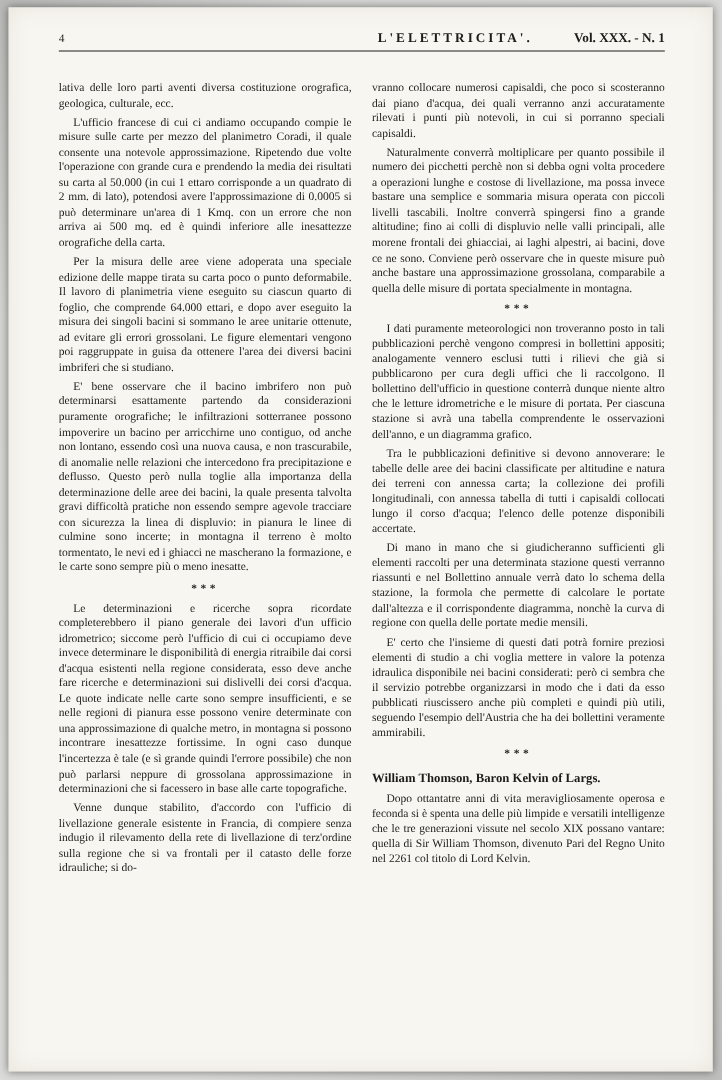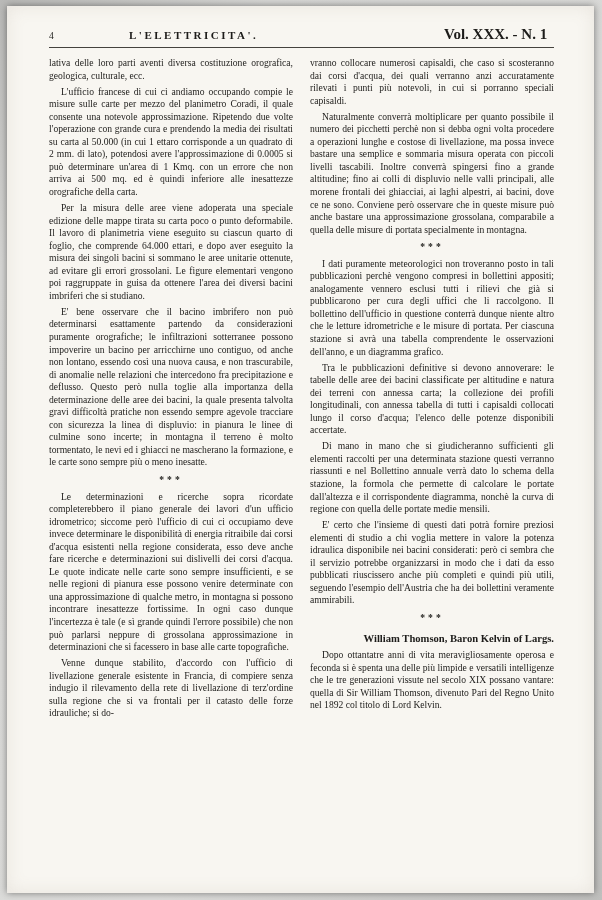--- a/index.html
+++ b/index.html
@@ -35,62 +35,63 @@
     justify-content: space-between;
     font-size: 10px;
     margin-bottom: 4px;
   }
   .page-num {
     width: 80px;
     font-size: 9.5px;
   }
   .journal-title {
     flex: 1;
-    text-align: left;
+    text-align: right;
     font-weight: bold;
     font-size: 11px;
     letter-spacing: 2.5px;
   }
   .volume {
     width: 110px;
-    text-align: left;
+    text-align: right;
     font-weight: bold;
-    font-size: 15px;
+    font-size: 11px;
   }
   .header-rule {
     border: none;
     border-top: 1px solid #44423e;
     margin: 0 0 9px 0;
   }
   .columns {
     display: flex;
     gap: 17px;
   }
   .col {
     flex: 1;
     font-size: 9.6px;
     line-height: 12.55px;
     text-align: justify;
     overflow: hidden;
+    margin-top: 16px;
   }
   .col p { margin: 0 0 3.5px 0; }
   .paragraph { text-indent: 12px; }
   .continuation { text-indent: 0; }
   .separator {
     text-align: center;
     text-indent: 0;
     letter-spacing: 3px;
     font-weight: bold;
     margin: 5px 0 4px 0 !important;
   }
   .heading {
     font-size: 10.6px;
     font-weight: bold;
     margin: 7px 0 4.5px 0;
-    text-align: right;
+    text-align: left;
     line-height: 13px;
   }
 </style>
 </head>
 <body>
 
 <div class="scan-frame">
   <div class="page">
     <div class="page-header">
       <span class="page-num">4</span>
@@ -102,26 +103,26 @@
       <div class="col" id="col-left">
           <p class="continuation">lativa delle loro parti aventi diversa costituzione orografica, geologica, culturale, ecc.</p>
           <p class="paragraph">L'ufficio francese di cui ci andiamo occupando compie le misure sulle carte per mezzo del planimetro Coradi, il quale consente una notevole approssimazione. Ripetendo due volte l'operazione con grande cura e prendendo la media dei risultati su carta al 50.000 (in cui 1 ettaro corrisponde a un quadrato di 2 mm. di lato), potendosi avere l'approssimazione di 0.0005 si può determinare un'area di 1 Kmq. con un errore che non arriva ai 500 mq. ed è quindi inferiore alle inesattezze orografiche della carta.</p>
           <p class="paragraph">Per la misura delle aree viene adoperata una speciale edizione delle mappe tirata su carta poco o punto deformabile. Il lavoro di planimetria viene eseguito su ciascun quarto di foglio, che comprende 64.000 ettari, e dopo aver eseguito la misura dei singoli bacini si sommano le aree unitarie ottenute, ad evitare gli errori grossolani. Le figure elementari vengono poi raggruppate in guisa da ottenere l'area dei diversi bacini imbriferi che si studiano.</p>
           <p class="paragraph">E' bene osservare che il bacino imbrifero non può determinarsi esattamente partendo da considerazioni puramente orografiche; le infiltrazioni sotterranee possono impoverire un bacino per arricchirne uno contiguo, od anche non lontano, essendo così una nuova causa, e non trascurabile, di anomalie nelle relazioni che intercedono fra precipitazione e deflusso. Questo però nulla toglie alla importanza della determinazione delle aree dei bacini, la quale presenta talvolta gravi difficoltà pratiche non essendo sempre agevole tracciare con sicurezza la linea di displuvio: in pianura le linee di culmine sono incerte; in montagna il terreno è molto tormentato, le nevi ed i ghiacci ne mascherano la formazione, e le carte sono sempre più o meno inesatte.</p>
           <p class="separator">***</p>
           <p class="paragraph">Le determinazioni e ricerche sopra ricordate completerebbero il piano generale dei lavori d'un ufficio idrometrico; siccome però l'ufficio di cui ci occupiamo deve invece determinare le disponibilità di energia ritraibile dai corsi d'acqua esistenti nella regione considerata, esso deve anche fare ricerche e determinazioni sui dislivelli dei corsi d'acqua. Le quote indicate nelle carte sono sempre insufficienti, e se nelle regioni di pianura esse possono venire determinate con una approssimazione di qualche metro, in montagna si possono incontrare inesattezze fortissime. In ogni caso dunque l'incertezza è tale (e sì grande quindi l'errore possibile) che non può parlarsi neppure di grossolana approssimazione in determinazioni che si facessero in base alle carte topografiche.</p>
           <p class="paragraph">Venne dunque stabilito, d'accordo con l'ufficio di livellazione generale esistente in Francia, di compiere senza indugio il rilevamento della rete di livellazione di terz'ordine sulla regione che si va frontali per il catasto delle forze idrauliche; si do-</p>
         </div>
       <div class="col" id="col-right">
-          <p class="continuation">vranno collocare numerosi capisaldi, che caso si scosteranno dai corsi d'acqua, dei quali verranno anzi accuratamente rilevati i punti più notevoli, in cui si porranno speciali capisaldi.</p>
+          <p class="continuation">vranno collocare numerosi capisaldi, che poco si scosteranno dai piano d'acqua, dei quali verranno anzi accuratamente rilevati i punti più notevoli, in cui si porranno speciali capisaldi.</p>
           <p class="paragraph">Naturalmente converrà moltiplicare per quanto possibile il numero dei picchetti perchè non si debba ogni volta procedere a operazioni lunghe e costose di livellazione, ma possa invece bastare una semplice e sommaria misura operata con piccoli livelli tascabili. Inoltre converrà spingersi fino a grande altitudine; fino ai colli di displuvio nelle valli principali, alle morene frontali dei ghiacciai, ai laghi alpestri, ai bacini, dove ce ne sono. Conviene però osservare che in queste misure può anche bastare una approssimazione grossolana, comparabile a quella delle misure di portata specialmente in montagna.</p>
           <p class="separator">***</p>
           <p class="paragraph">I dati puramente meteorologici non troveranno posto in tali pubblicazioni perchè vengono compresi in bollettini appositi; analogamente vennero esclusi tutti i rilievi che già si pubblicarono per cura degli uffici che li raccolgono. Il bollettino dell'ufficio in questione conterrà dunque niente altro che le letture idrometriche e le misure di portata. Per ciascuna stazione si avrà una tabella comprendente le osservazioni dell'anno, e un diagramma grafico.</p>
           <p class="paragraph">Tra le pubblicazioni definitive si devono annoverare: le tabelle delle aree dei bacini classificate per altitudine e natura dei terreni con annessa carta; la collezione dei profili longitudinali, con annessa tabella di tutti i capisaldi collocati lungo il corso d'acqua; l'elenco delle potenze disponibili accertate.</p>
           <p class="paragraph">Di mano in mano che si giudicheranno sufficienti gli elementi raccolti per una determinata stazione questi verranno riassunti e nel Bollettino annuale verrà dato lo schema della stazione, la formola che permette di calcolare le portate dall'altezza e il corrispondente diagramma, nonchè la curva di regione con quella delle portate medie mensili.</p>
           <p class="paragraph">E' certo che l'insieme di questi dati potrà fornire preziosi elementi di studio a chi voglia mettere in valore la potenza idraulica disponibile nei bacini considerati: però ci sembra che il servizio potrebbe organizzarsi in modo che i dati da esso pubblicati riuscissero anche più completi e quindi più utili, seguendo l'esempio dell'Austria che ha dei bollettini veramente ammirabili.</p>
           <p class="separator">***</p>
           <h2 class="heading">William Thomson, Baron Kelvin of Largs.</h2>
-          <p class="paragraph">Dopo ottantatre anni di vita meravigliosamente operosa e feconda si è spenta una delle più limpide e versatili intelligenze che le tre generazioni vissute nel secolo XIX possano vantare: quella di Sir William Thomson, divenuto Pari del Regno Unito nel 1892 col titolo di Lord Kelvin.</p>
+          <p class="paragraph">Dopo ottantatre anni di vita meravigliosamente operosa e feconda si è spenta una delle più limpide e versatili intelligenze che le tre generazioni vissute nel secolo XIX possano vantare: quella di Sir William Thomson, divenuto Pari del Regno Unito nel 2261 col titolo di Lord Kelvin.</p>
         </div>
     </div>
   </div>
 </div>
 
 </body></html>

